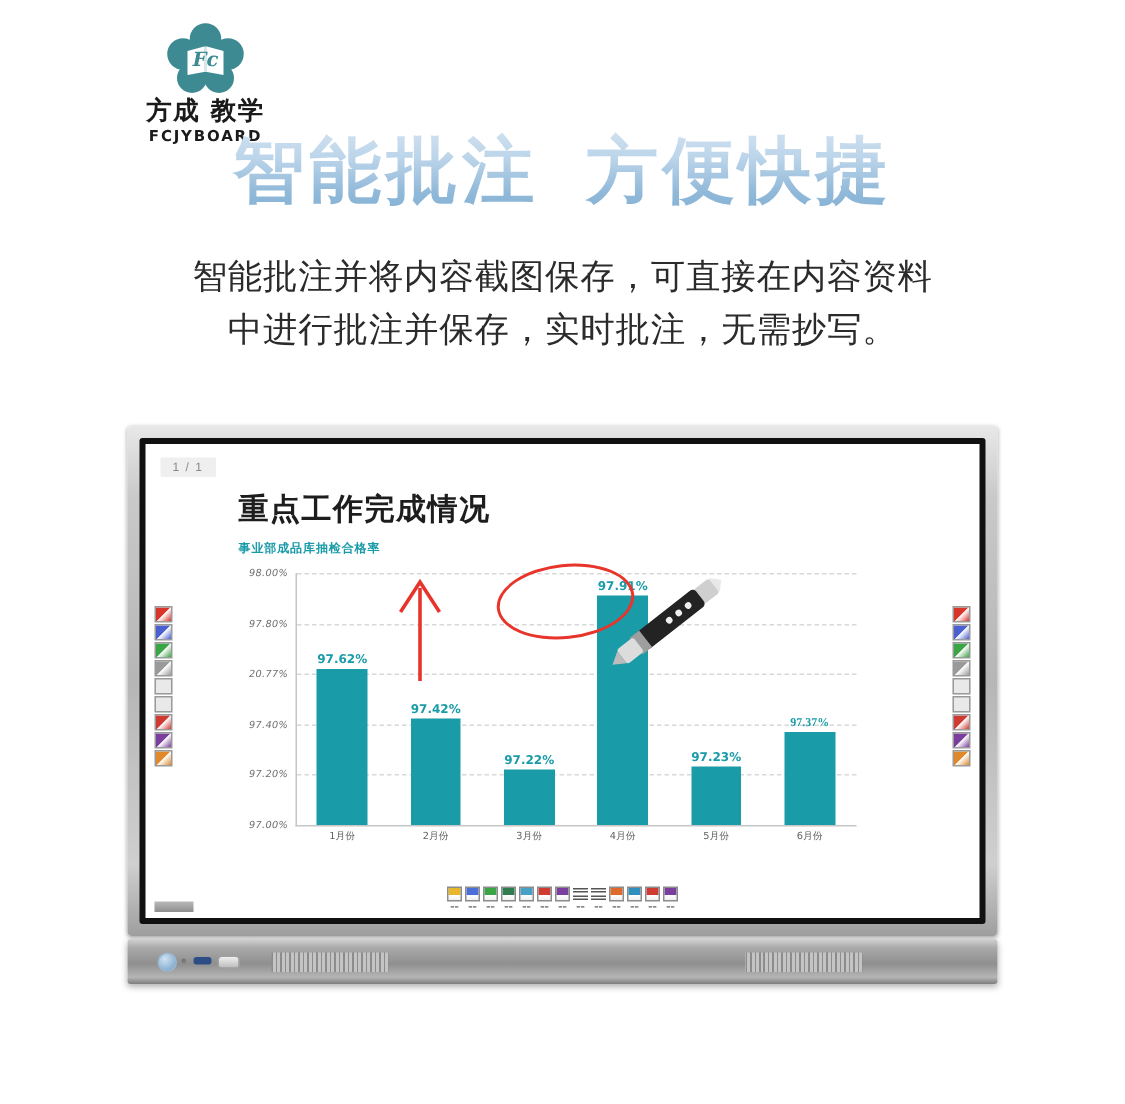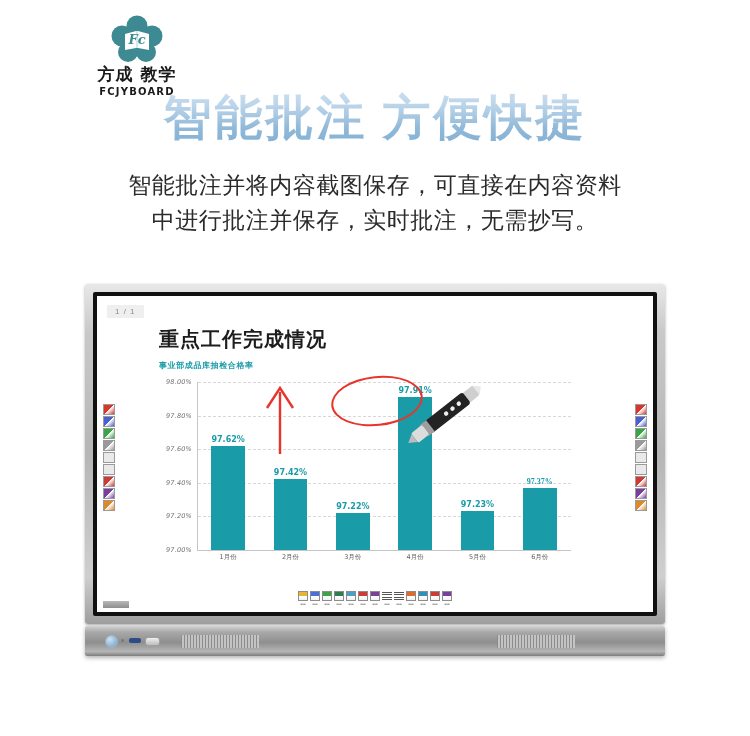--- a/index.html
+++ b/index.html
@@ -15,21 +15,21 @@
   .logo-mark svg{display:block;}
   .logo-cn{font-size:17px;font-weight:bold;color:#1a1a1a;letter-spacing:1px;
            margin-top:1px;line-height:1.15;font-family:"DejaVu Sans",sans-serif;}
   .logo-en{font-size:10px;font-weight:bold;color:#1a1a1a;letter-spacing:1.2px;
            margin-top:1px;font-family:"DejaVu Sans",sans-serif;}
 
   
   #headline{
     position:absolute;left:0;top:88px;width:750px;text-align:center;
     font-size:48px;font-weight:bold;letter-spacing:3px;
-    font-family:Liberation Serif, serif;
+    font-family:Liberation Mono, monospace;
     background:linear-gradient(180deg,#cfe0ef 0%,#bcd5ea 28%,#90b8d8 68%,#7fb0d4 100%);
     -webkit-background-clip:text;background-clip:text;
     -webkit-text-fill-color:transparent;color:#9dc0dd;
     line-height:1.25;
   }
 
   
   #subtitle{
     position:absolute;left:45px;top:168px;width:660px;text-align:center;
     font-size:23px;color:#2b2b2b;line-height:1.5;letter-spacing:0.5px;
@@ -200,21 +200,21 @@
         </div>
 
       <div class="chart-wrap">
         <div class="chart-title">重点工作完成情况</div>
         <div class="chart-sub">事业部成品库抽检合格率</div>
 
         <div class="plot">
           <div class="yaxis" id="yaxis">
               <div class="ytick" style="top: 0px;">98.00%</div>
               <div class="ytick" style="top: 33.6px;">97.80%</div>
-              <div class="ytick" style="top: 67.2px;">97.60%</div>
+              <div class="ytick" style="top: 67.2px;">20.77%</div>
               <div class="ytick" style="top: 100.8px;">97.40%</div>
               <div class="ytick" style="top: 134.4px;">97.20%</div>
               <div class="ytick" style="top: 168px;">97.00%</div>
             </div>
           <div class="grid-area" id="gridarea">
               <div class="gridline" style="top: 0px;"></div>
               <div class="gridline" style="top: 33.6px;"></div>
               <div class="gridline" style="top: 67.2px;"></div>
               <div class="gridline" style="top: 100.8px;"></div>
               <div class="gridline" style="top: 134.4px;"></div>

